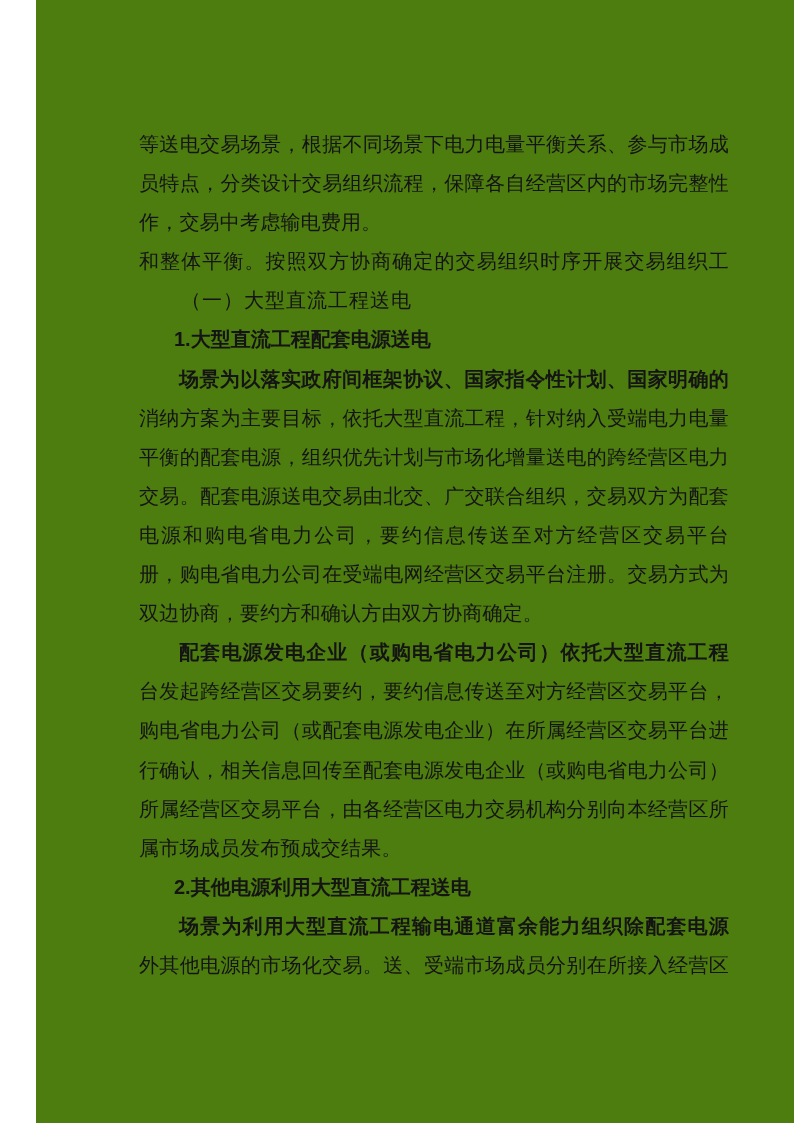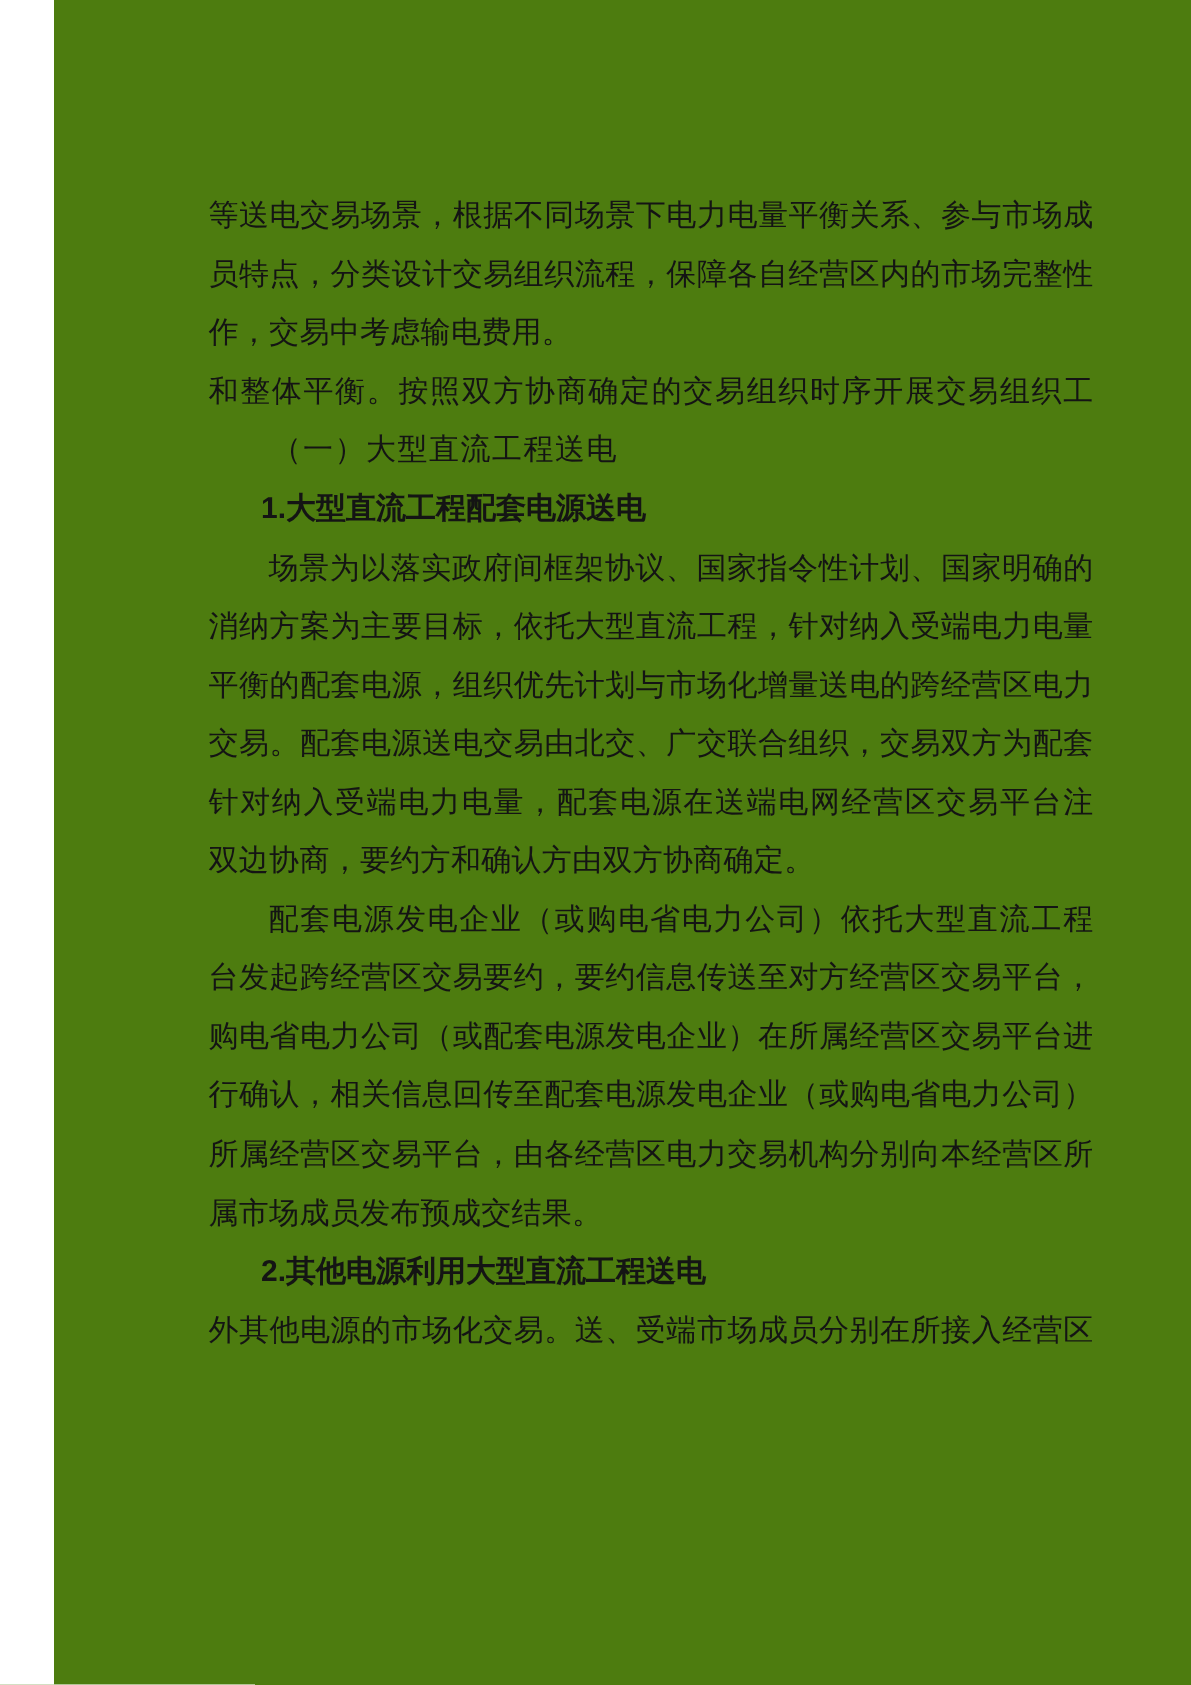--- a/index.html
+++ b/index.html
@@ -26,21 +26,21 @@
     text-align: justify;
     overflow: hidden;
     white-space: nowrap;
     letter-spacing: 0.2px;
   }
   
   .ln.fill {
     white-space: normal;
     text-align-last: justify;
   }
-  .ln.indent { text-indent: 2em; }
+  .ln.indent { text-indent: 2em; font-weight: bold; }
   .ln.h {
     font-family: Liberation Sans, sans-serif;
     font-weight: 700;
     text-indent: 1.75em;
     letter-spacing: 0;
   }
   .ln.kai {
     font-family: "Liberation Serif", serif;
     text-indent: 2.1em;
     letter-spacing: 1px;
@@ -58,28 +58,30 @@
     <div class="ln fill">和整体平衡。按照双方协商确定的交易组织时序开展交易组织工</div>
 
     <div class="ln kai">（一）大型直流工程送电</div>
 
     <div class="ln h">1.大型直流工程配套电源送电</div>
 
     <div class="ln fill indent">场景为以落实政府间框架协议、国家指令性计划、国家明确的</div>
     <div class="ln fill">消纳方案为主要目标，依托大型直流工程，针对纳入受端电力电量</div>
     <div class="ln fill">平衡的配套电源，组织优先计划与市场化增量送电的跨经营区电力</div>
     <div class="ln fill">交易。配套电源送电交易由北交、广交联合组织，交易双方为配套</div>
-    <div class="ln fill">针对纳入受端电力电量，配套电源在送端电网经营区交易平台注</div>
+    <div class="ln fill">电源和购电省电力公司，要约信息传送至对方经营区交易平台</div>
+    <div class="ln fill">册，购电省电力公司在受端电网经营区交易平台注册。交易方式为</div>
     <div class="ln">双边协商，要约方和确认方由双方协商确定。</div>
 
     <div class="ln fill indent">配套电源发电企业（或购电省电力公司）依托大型直流工程</div>
     <div class="ln fill">台发起跨经营区交易要约，要约信息传送至对方经营区交易平台，</div>
     <div class="ln fill">购电省电力公司（或配套电源发电企业）在所属经营区交易平台进</div>
     <div class="ln fill">行确认，相关信息回传至配套电源发电企业（或购电省电力公司）</div>
     <div class="ln fill">所属经营区交易平台，由各经营区电力交易机构分别向本经营区所</div>
     <div class="ln">属市场成员发布预成交结果。</div>
 
     <div class="ln h">2.其他电源利用大型直流工程送电</div>
 
+    <div class="ln fill indent">场景为利用大型直流工程输电通道富余能力组织除配套电源</div>
     <div class="ln fill">外其他电源的市场化交易。送、受端市场成员分别在所接入经营区</div>
 
   </div>
 </div>
 
 </body></html>

